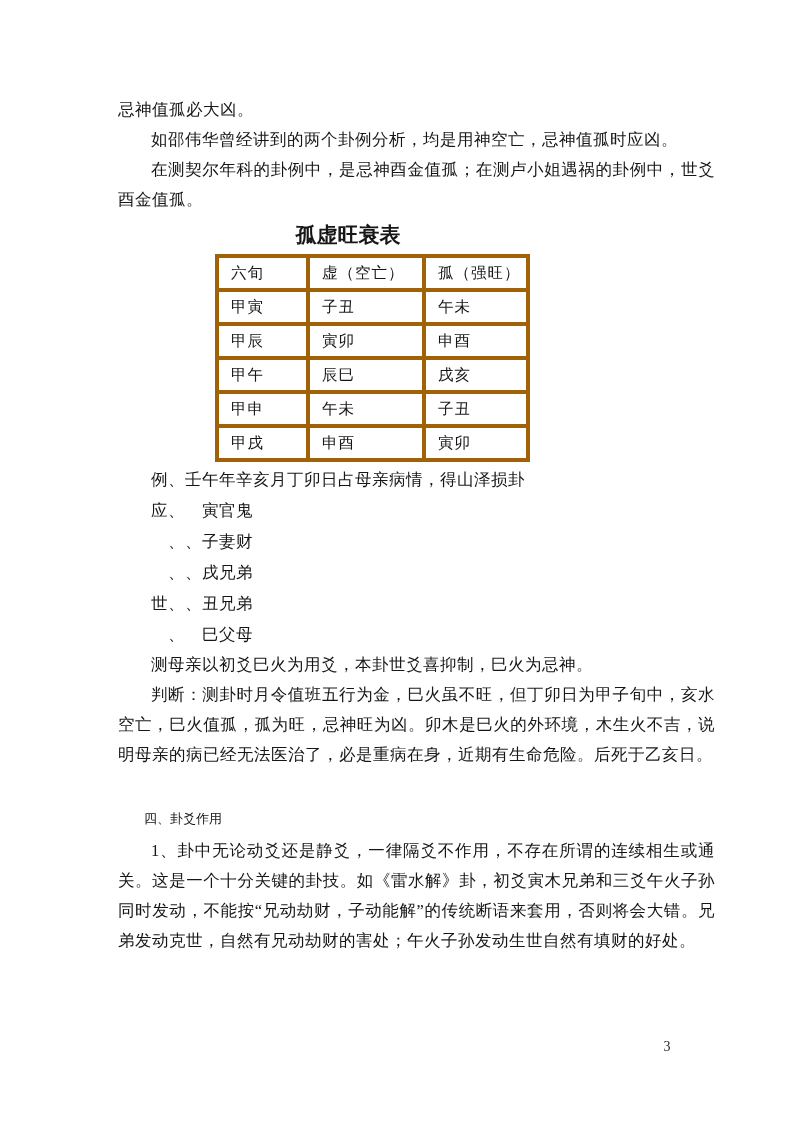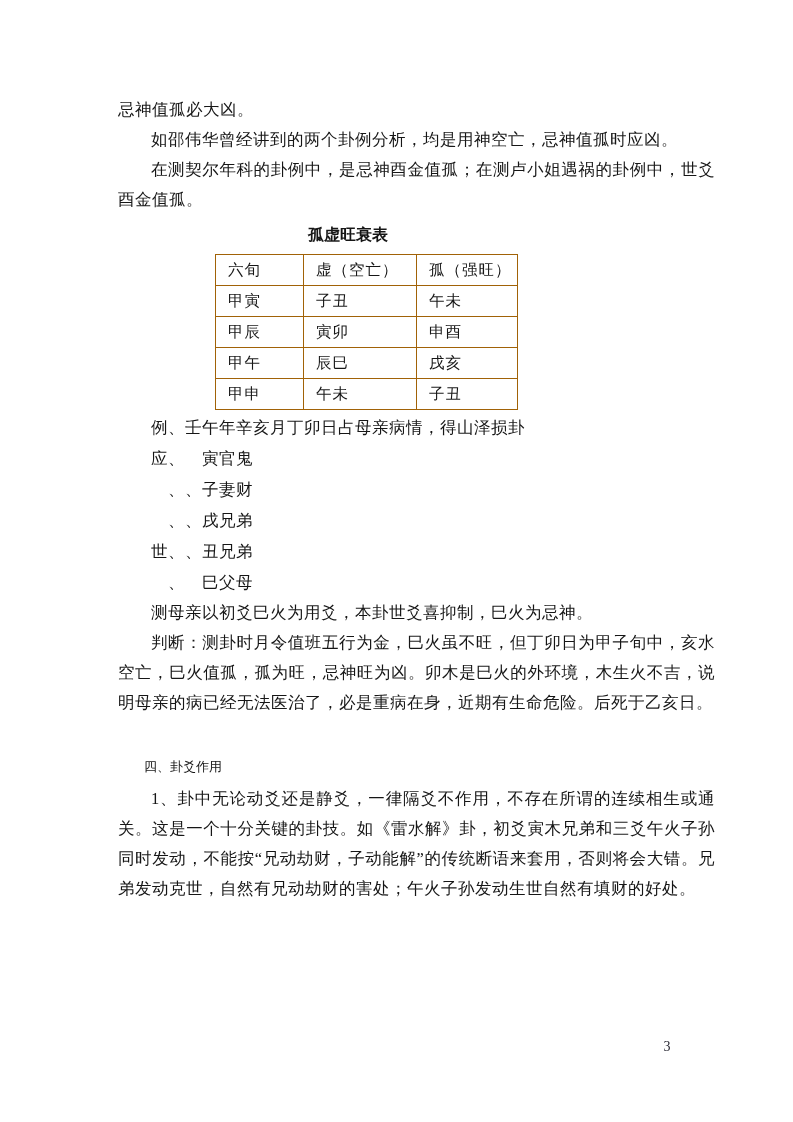--- a/index.html
+++ b/index.html
@@ -31,30 +31,30 @@
     letter-spacing: 0.5px;
   }
   .indent { text-indent: 2em; }
   .table-title {
     box-sizing: border-box;
     width: 302px;
     margin: 5px 0 0 97px;
     padding-right: 36px;
     text-align: center;
     font-weight: bold;
-    font-size: 16px;
+    font-size: 21px;
     line-height: 30px;
   }
   table.guxu {
     border-collapse: collapse;
     margin: 4px 0 0 97px;
     table-layout: fixed;
   }
   table.guxu td {
-    border: 1px solid #a16207;
+    border: 4px solid #a16207;
     font-size: 15.5px;
     height: 30px;
     padding: 0 0 0 12px;
     vertical-align: middle;
     letter-spacing: 1px;
   }
   .col1 { width: 75px; }
   .col2 { width: 100px; }
   .col3 { width: 88px; }
   .example-intro { margin-top: 3px; }
@@ -117,20 +117,25 @@
         <tr>
           <td>甲午</td>
           <td>辰巳</td>
           <td>戌亥</td>
         </tr>
         <tr>
           <td>甲申</td>
           <td>午未</td>
           <td>子丑</td>
         </tr>
+        <tr>
+          <td>甲戌</td>
+          <td>申酉</td>
+          <td>寅卯</td>
+        </tr>
       </tbody>
     </table>
 
     <p class="para indent example-intro">例、壬午年辛亥月丁卯日占母亲病情，得山泽损卦</p>
 
     <div class="hexagram">
       <div class="hex-line">应、　寅官鬼</div>
       <div class="hex-line">　、、子妻财</div>
       <div class="hex-line">　、、戌兄弟</div>
       <div class="hex-line">世、、丑兄弟</div>

